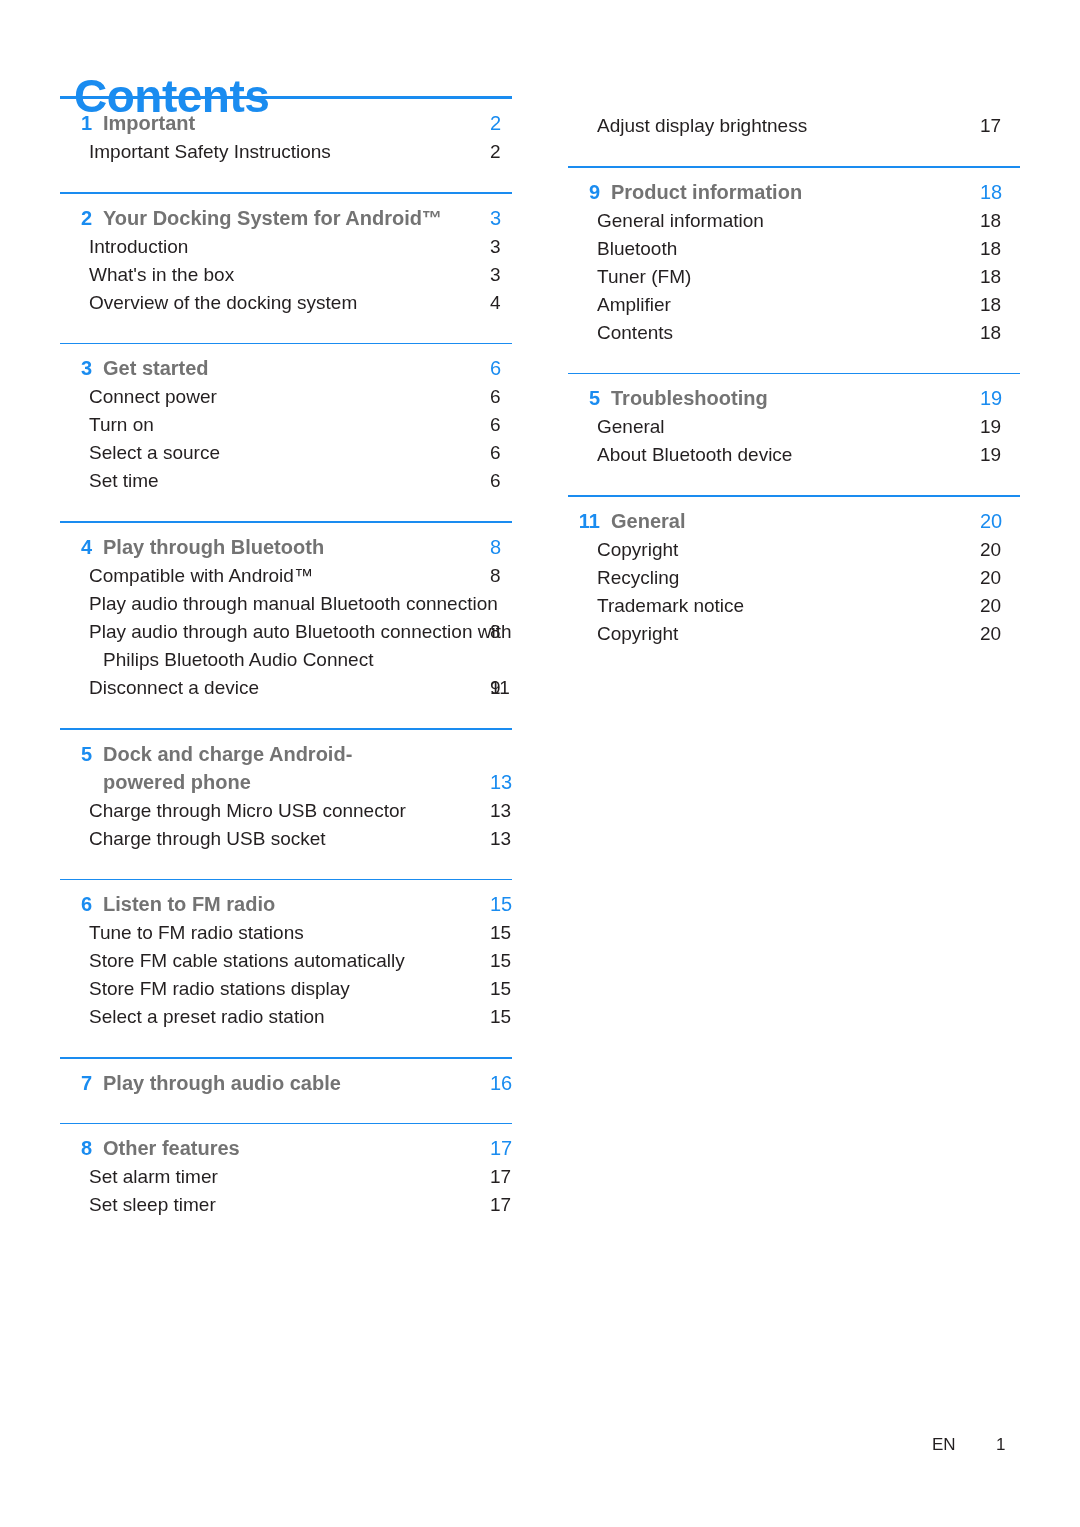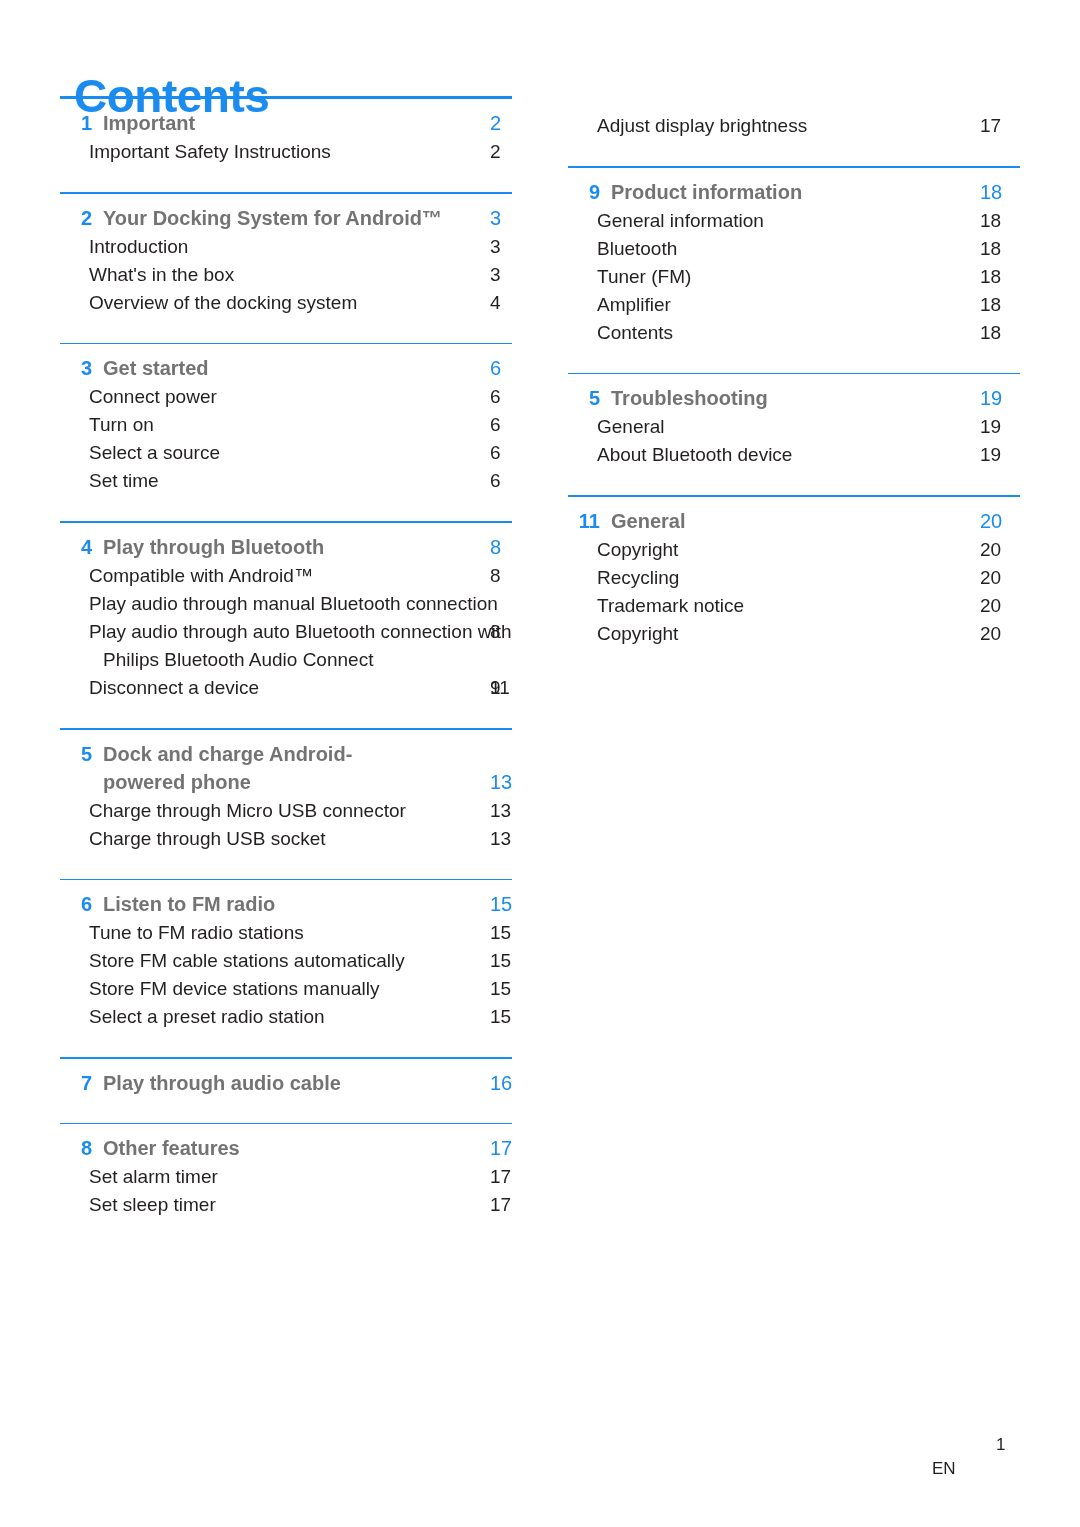--- a/index.html
+++ b/index.html
@@ -142,21 +142,20 @@
     height: 26px;
   }
   .footer-lang {
     position: absolute;
     left: 932px;
     top: 0;
     font-size: 17px;
     line-height: 26px;
     color: #231f20;
     font-weight: 400;
-    margin-top: 24px;
   }
   .footer-page {
     position: absolute;
     left: 996px;
     top: 0;
     font-size: 17px;
     line-height: 26px;
     color: #231f20;
     font-weight: 400;
   }
@@ -276,21 +275,21 @@
           </div>
           <div class="sub-row">
             <div class="sub-text cont">Tune to FM radio stations</div>
             <span class="sub-page">15</span>
           </div>
           <div class="sub-row">
             <div class="sub-text cont">Store FM cable stations automatically</div>
             <span class="sub-page">15</span>
           </div>
           <div class="sub-row">
-            <div class="sub-text cont">Store FM device stations manually</div>
+            <div class="sub-text cont">Store FM radio stations display</div>
             <span class="sub-page">15</span>
           </div>
           <div class="sub-row">
             <div class="sub-text cont">Select a preset radio station</div>
             <span class="sub-page">15</span>
           </div>
         </div>
         <div class="section">
           <div class="rule"></div>
           <div class="head-row">

